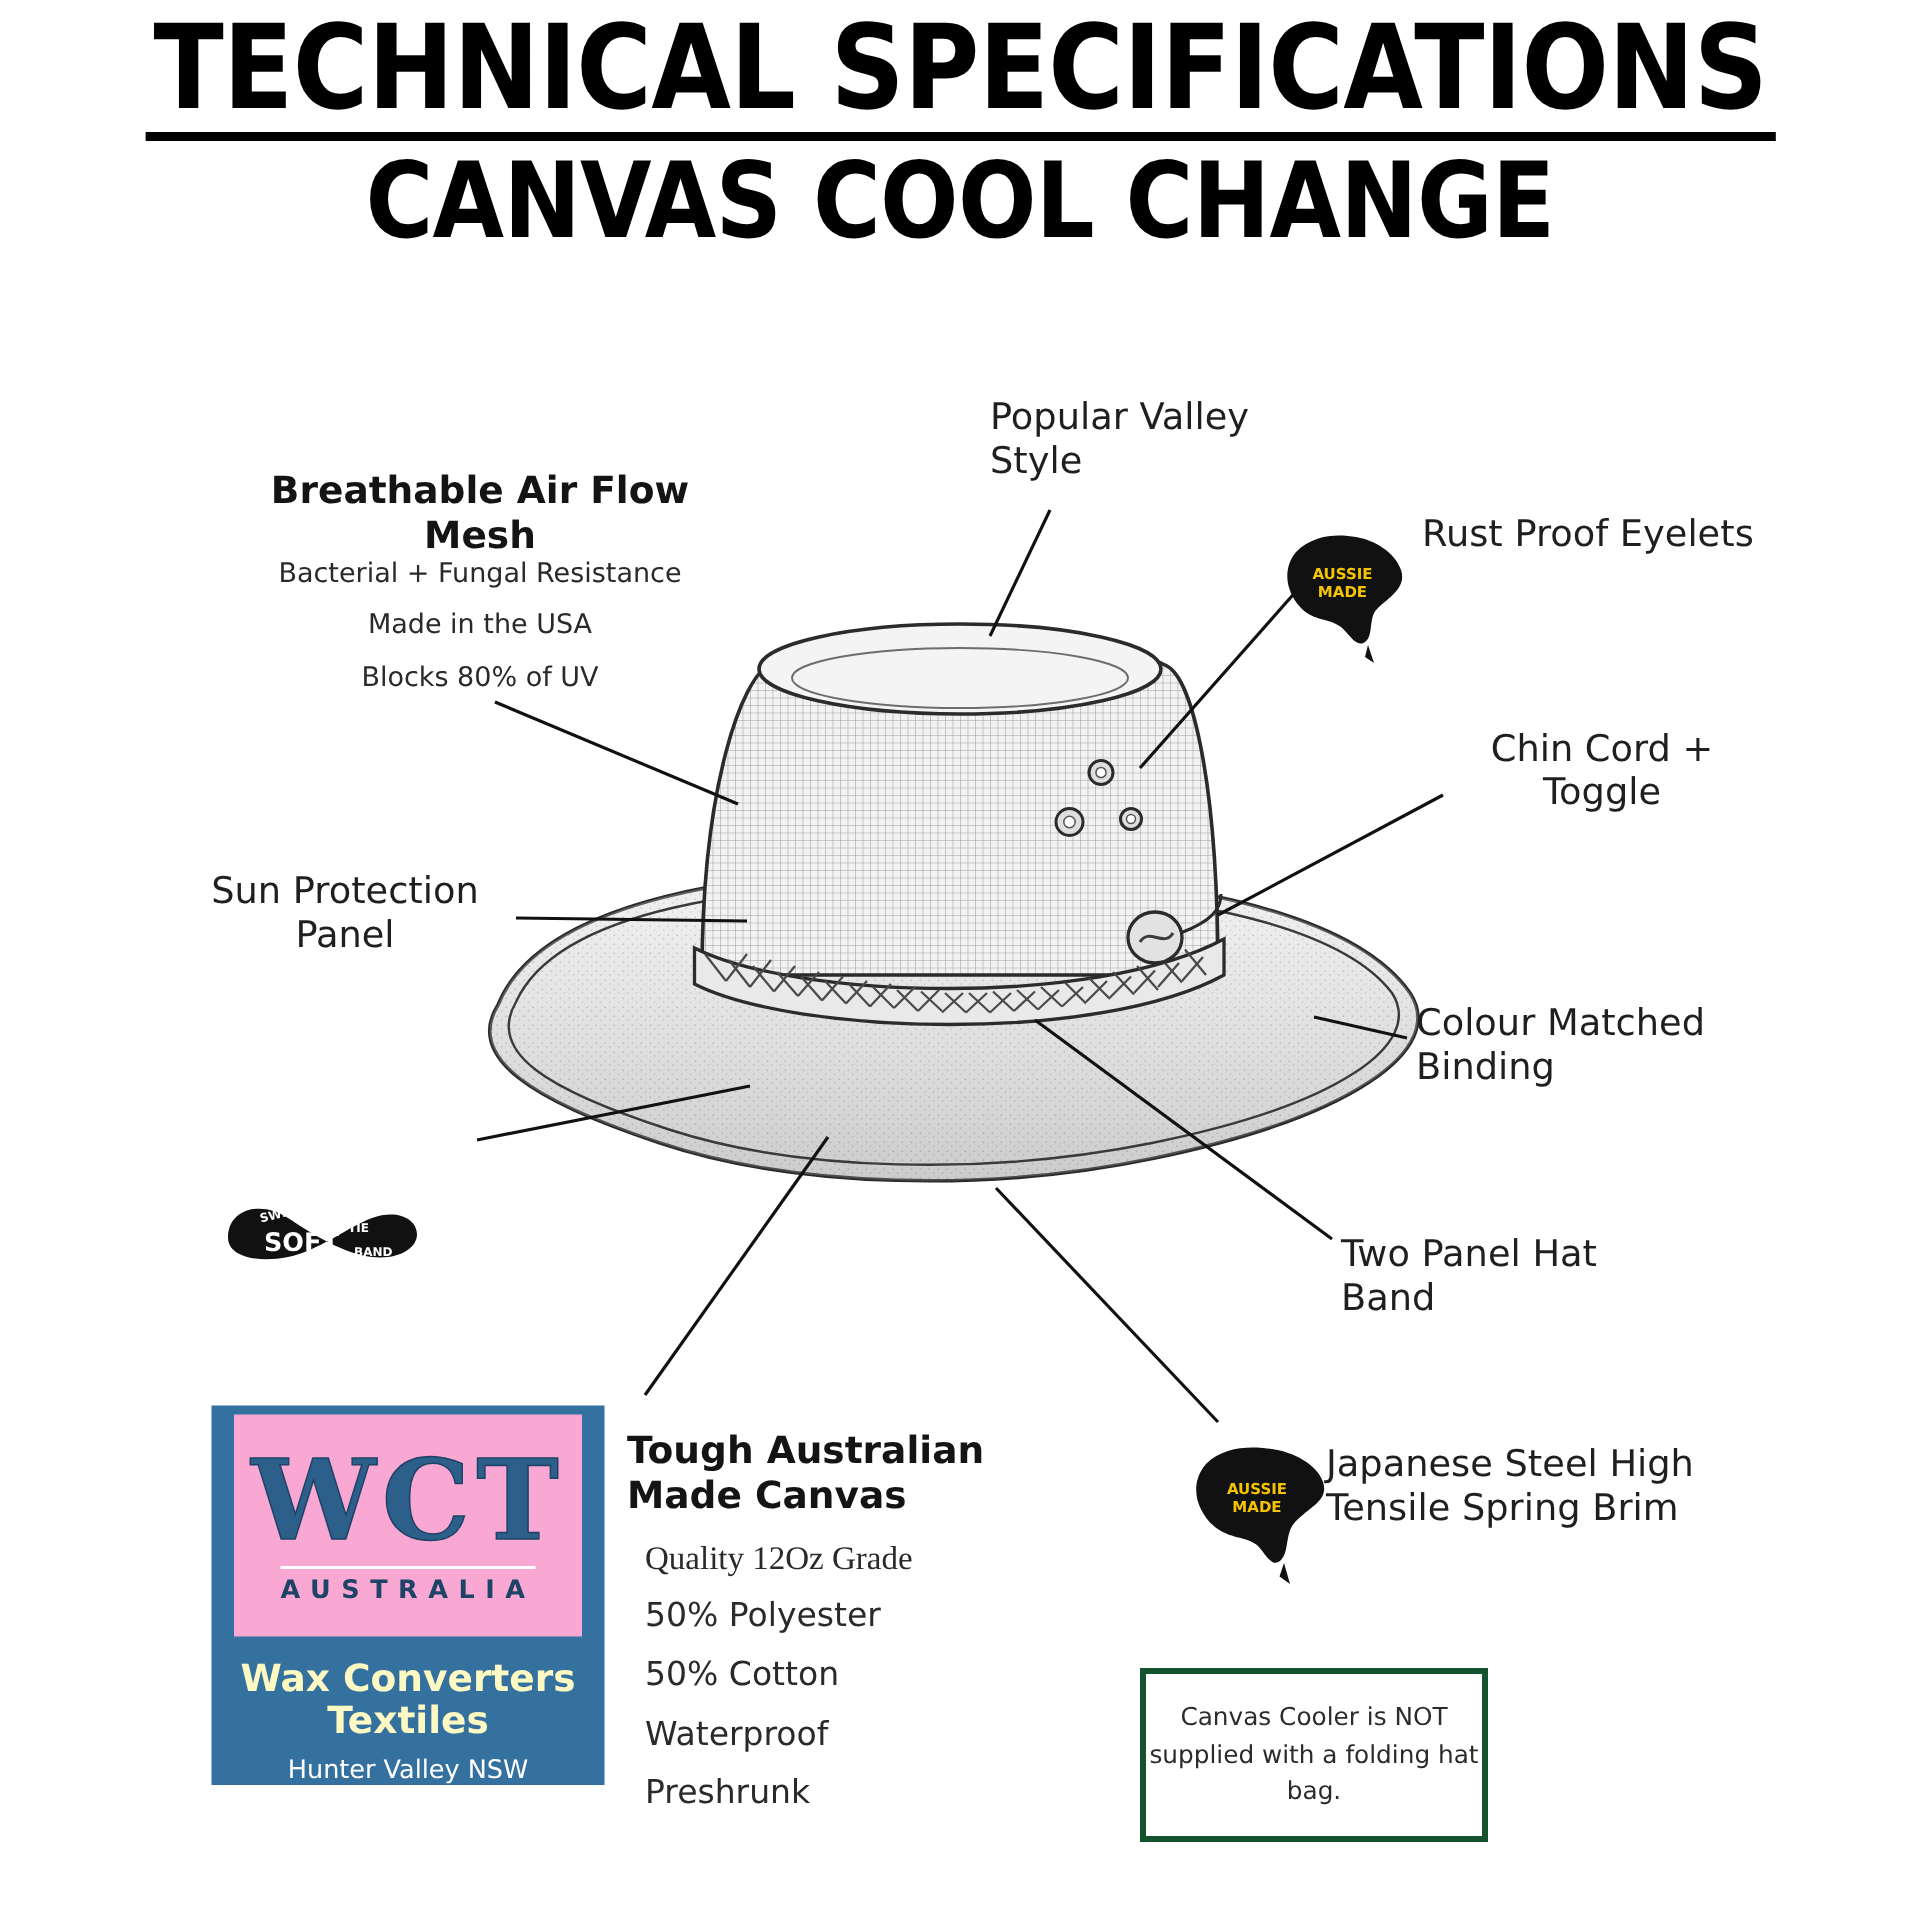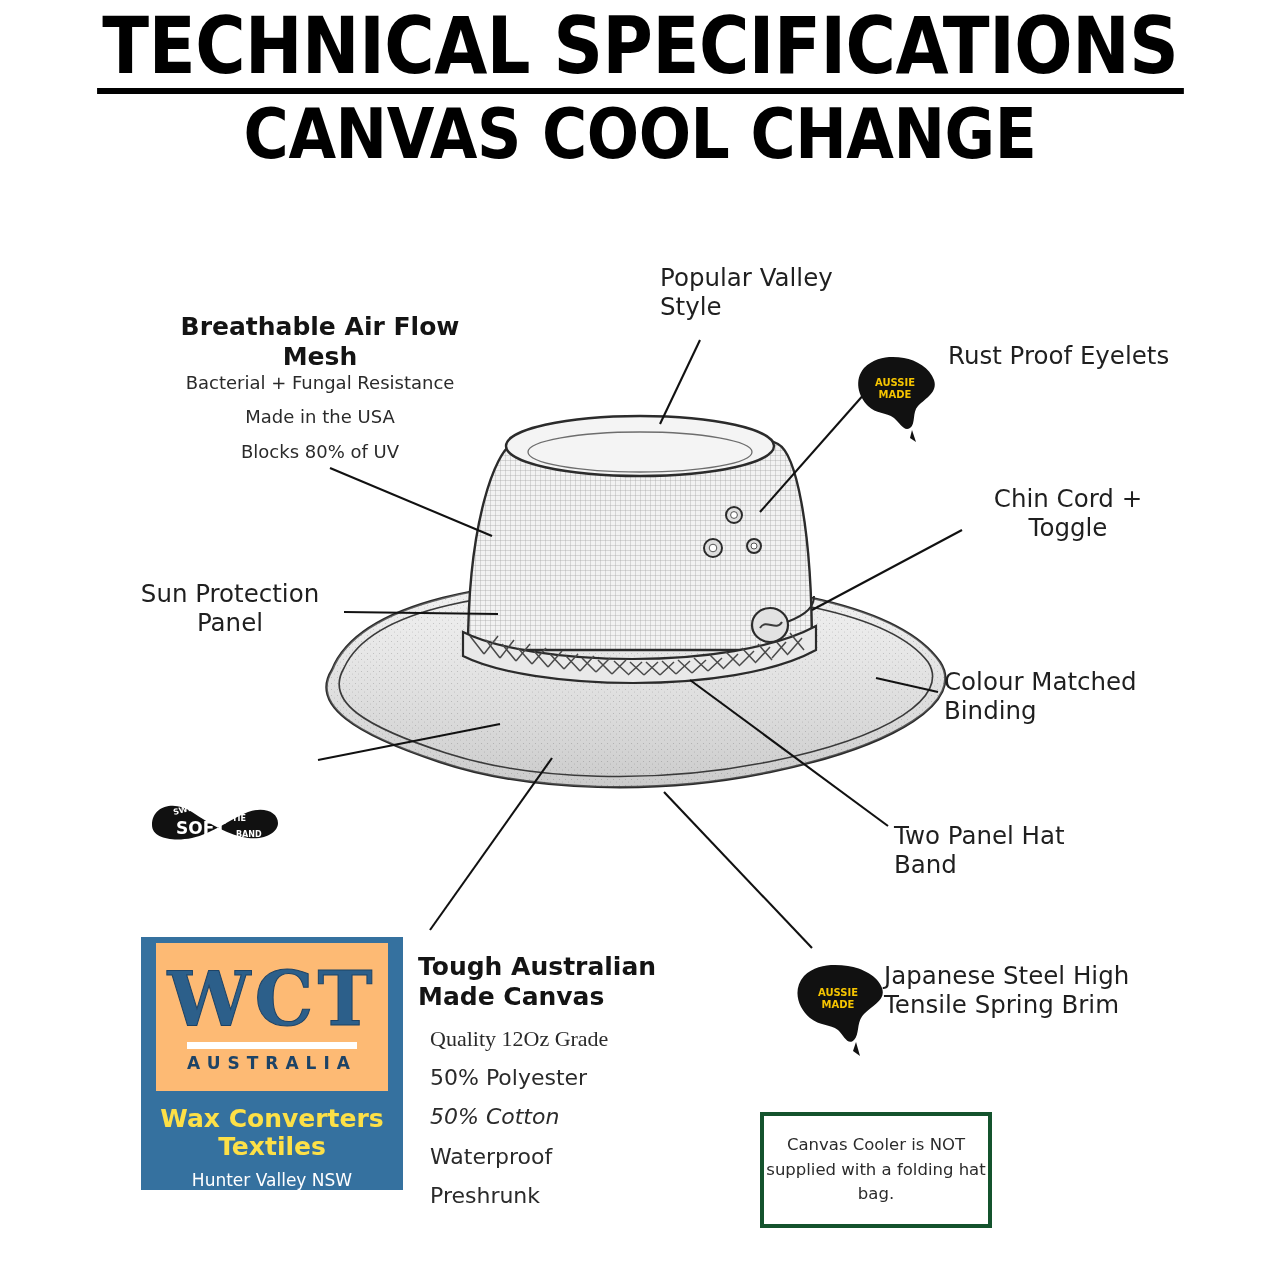--- a/index.html
+++ b/index.html
@@ -94,47 +94,47 @@
     left: 141px; top: 937px;
     width: 262px; height: 253px;
     background: #35719f;
     display: flex;
     flex-direction: column;
     align-items: center;
     padding-top: 6px;
   }
   #wct-inner {
     width: 232px; height: 150px;
-    background: #fdba74;
+    background: #f9a8d4;
     position: relative;
     display: flex;
     flex-direction: column;
     align-items: center;
     justify-content: center;
   }
   #wct-letters {
     font-family: "DejaVu Serif", serif;
     font-weight: bold;
     font-size: 74px;
     color: #2c5f8a;
     letter-spacing: 4px;
     line-height: 1;
     -webkit-text-stroke: 1px #1d4366;
   }
   #wct-aus {
     font-size: 17px;
     letter-spacing: 7px;
     font-weight: bold;
     color: #1d4366;
-    border-top: 7px solid #ffffff;
+    border-top: 2px solid #ffffff;
     margin-top: 6px;
     padding-top: 4px;
   }
   #wct-name {
-    color: #fde047;
+    color: #fef9c3;
     font-weight: bold;
     font-size: 25px;
     margin-top: 14px;
     text-align: center;
     line-height: 1.1;
   }
   #wct-region {
     color: #ffffff;
     font-size: 17px;
     margin-top: 10px;
@@ -275,21 +275,21 @@
 </div>
 
 <div class="callout plain" id="co-japan">
   <div class="hd">Japanese Steel High Tensile Spring Brim</div>
 </div>
 
 <div class="callout" id="co-canvas">
   <div class="hd">Tough Australian Made Canvas</div>
   <div class="bd" style="margin-top:12px;font-family:Liberation Serif, serif;">Quality 12Oz Grade</div>
   <div class="bd" style="margin-top:8px;">50% Polyester</div>
-  <div class="bd" style="margin-top:8px;font-style:italic;">50% Cotton</div>
+  <div class="bd" style="margin-top:8px;">50% Cotton</div>
   <div class="bd" style="margin-top:8px;">Waterproof</div>
   <div class="bd" style="margin-top:8px;">Preshrunk</div>
 </div>
 
 <div id="wct-logo">
   <div id="wct-inner">
     <div id="wct-letters">WCT</div>
     <div id="wct-aus">AUSTRALIA</div>
   </div>
   <div id="wct-name">Wax Converters Textiles</div>

